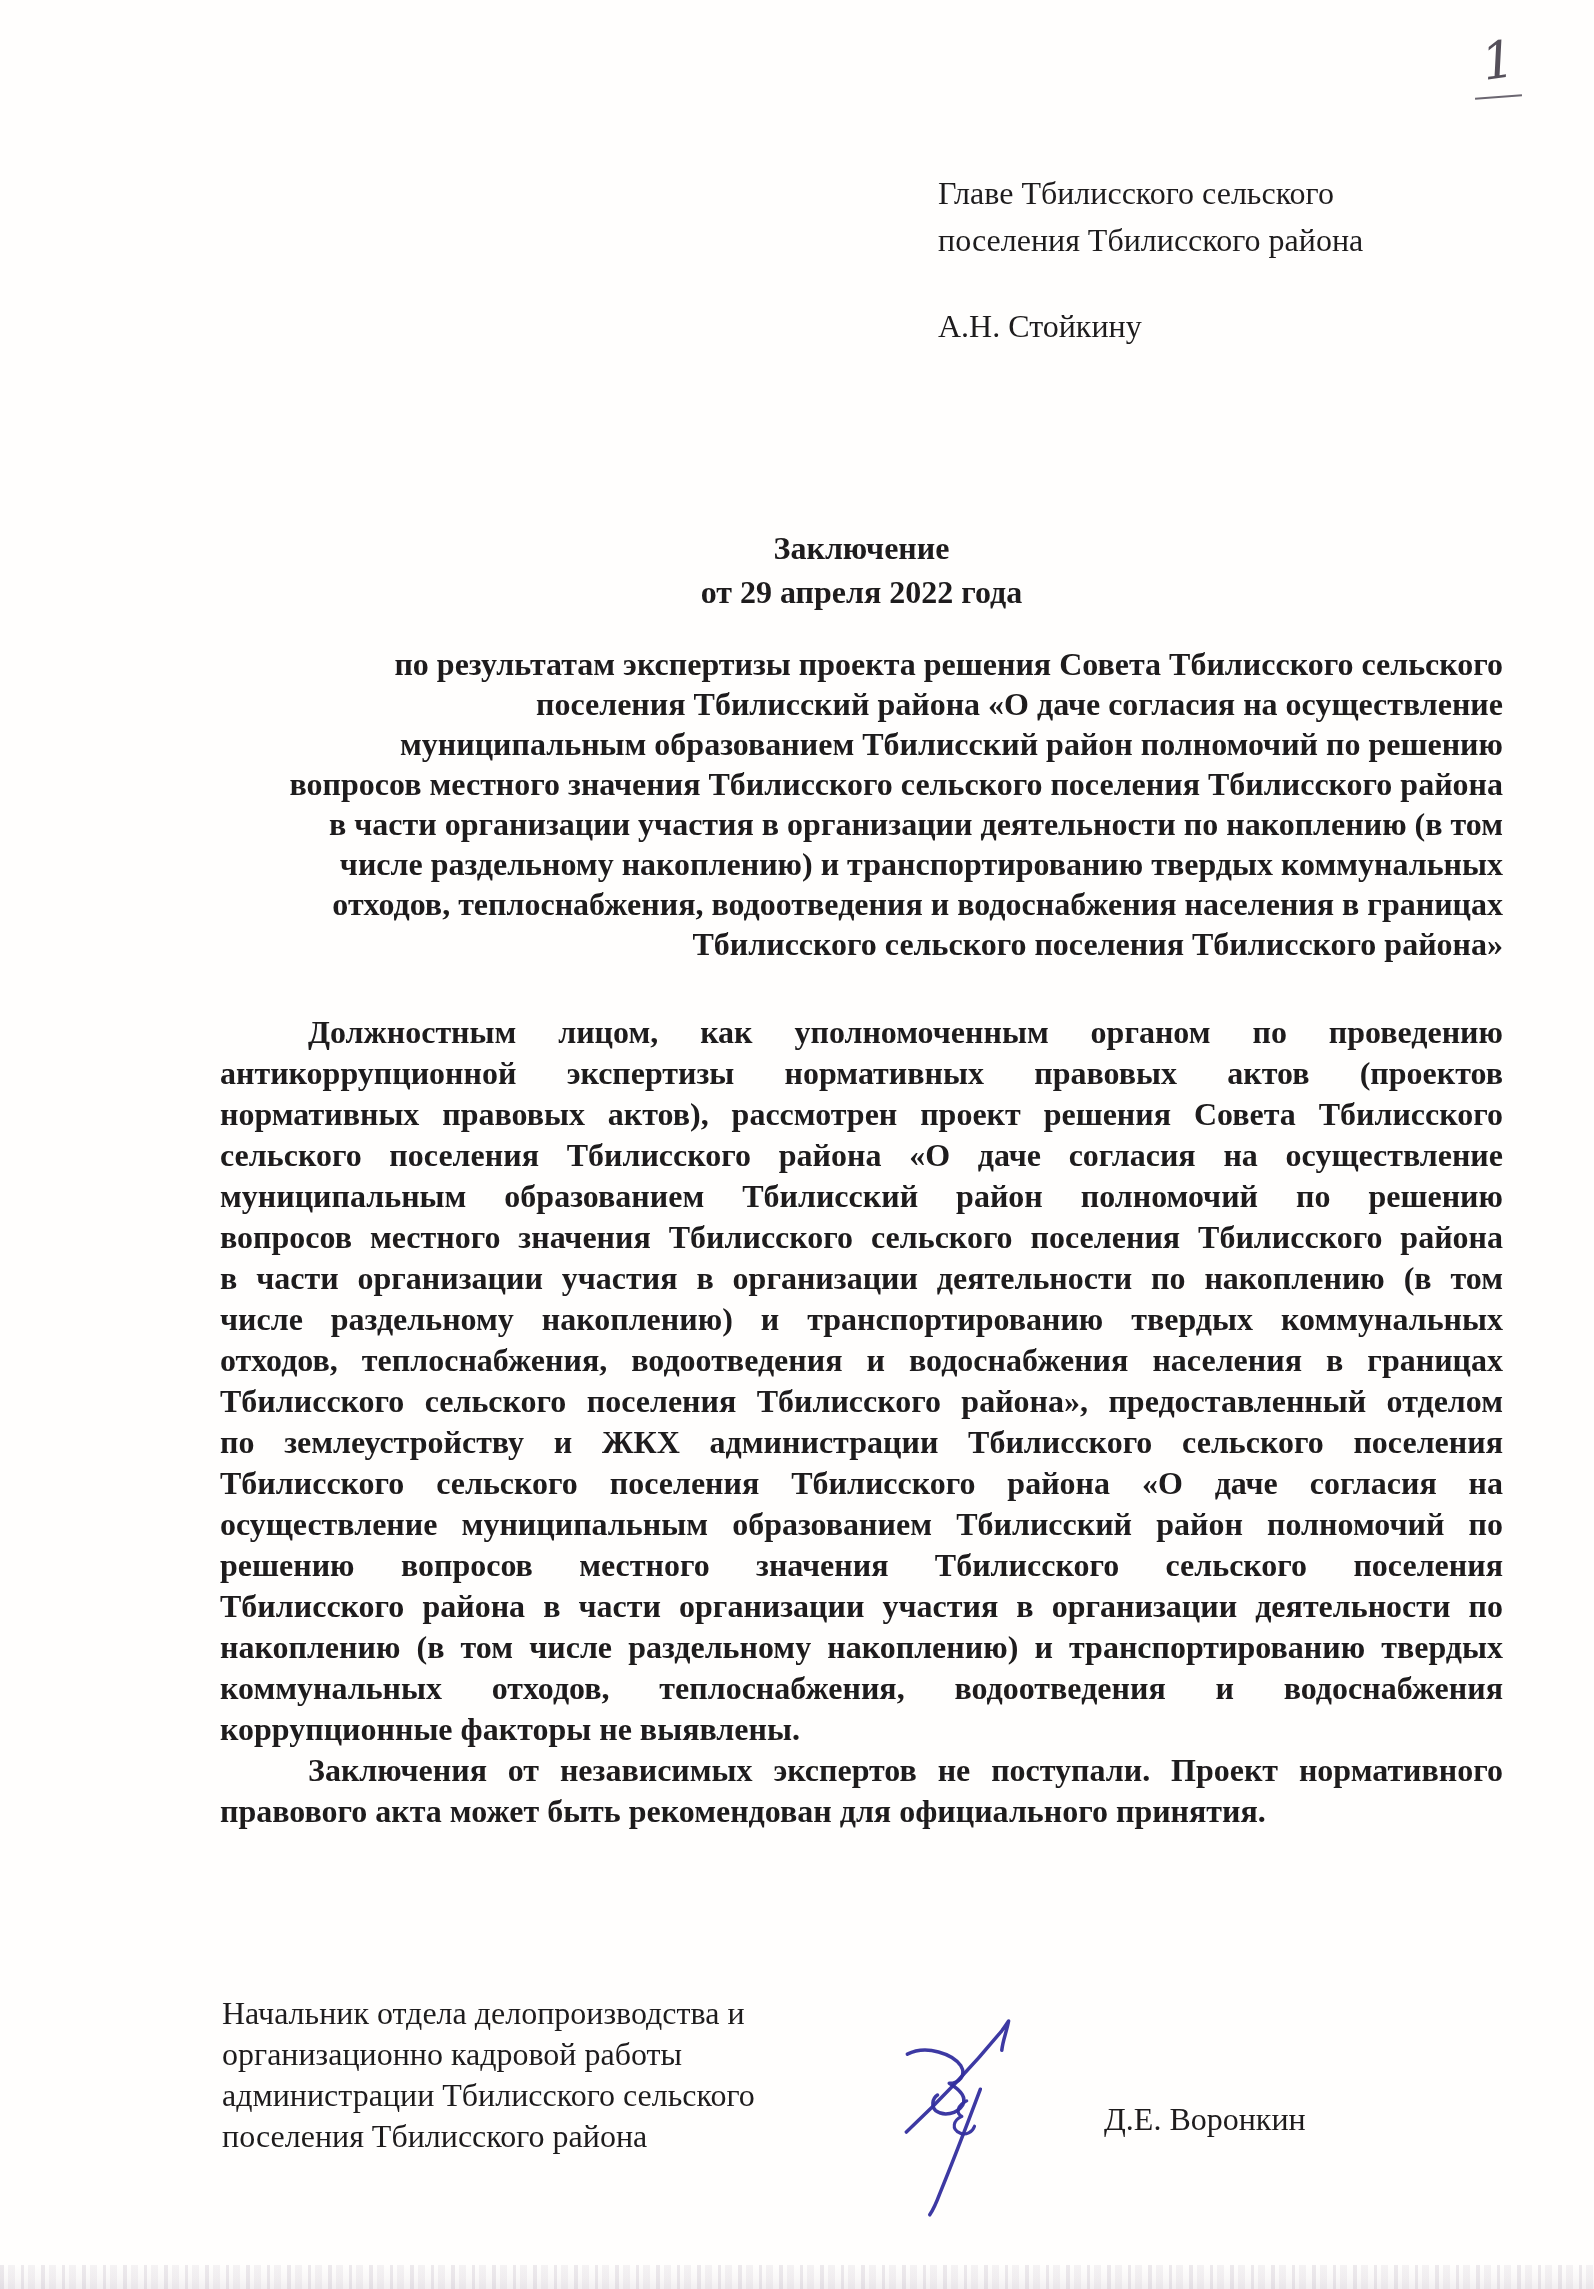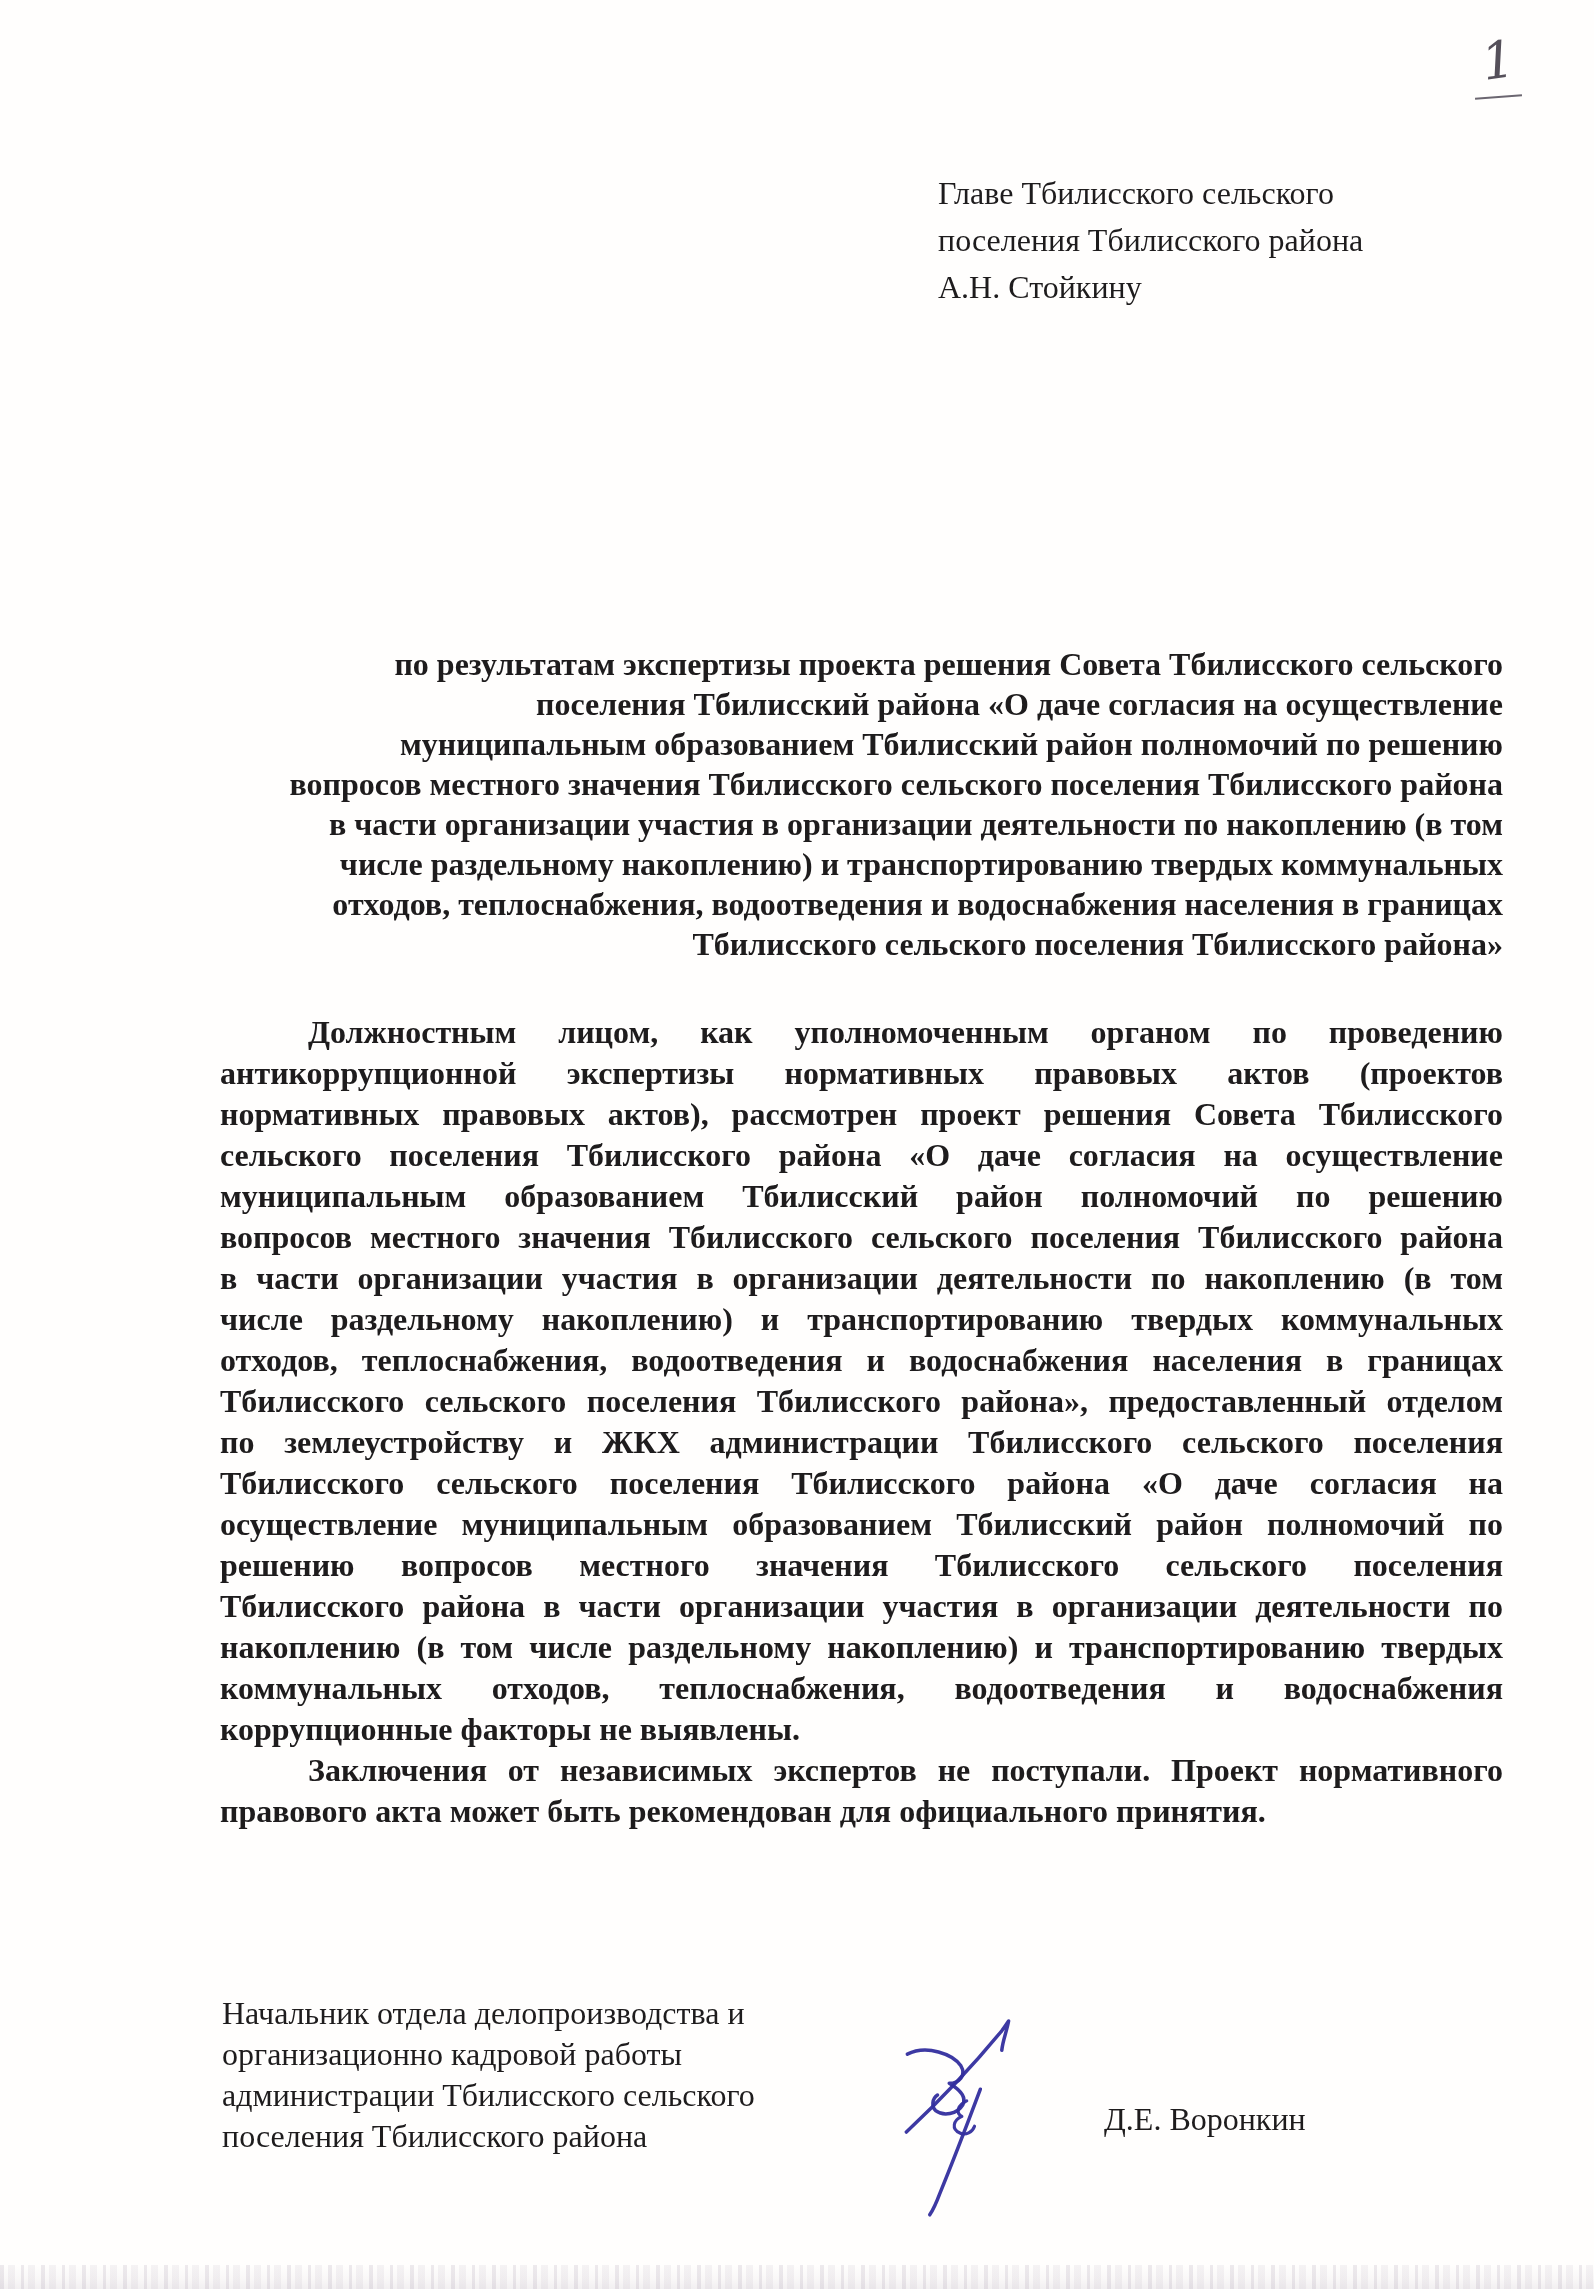--- a/index.html
+++ b/index.html
@@ -40,20 +40,21 @@
   }
   
   .addressee {
     position: absolute;
     left: 938px;
     top: 170px;
     font-size: 32px;
     line-height: 47px;
   }
   .recipient-name {
+    margin-top: 39px;
   }
   
   .title-block {
     position: absolute;
     left: 220px;
     top: 526px;
     width: 1283px;
     text-align: center;
     font-weight: bold;
     font-size: 32px;
@@ -139,20 +140,24 @@
 
   <div class="addressee">
     <div>
 
     <div>Главе Тбилисского сельского</div>
         <div>поселения Тбилисского района</div>
       </div>
     <div class="recipient-name">А.Н. Стойкину</div>
   </div>
 
+  <div class="title-block">
+    <div>Заключение</div>
+    <div>от 29 апреля 2022 года</div>
+  </div>
 
   <div class="subject">
 
   <div>по результатам экспертизы проекта решения Совета Тбилисского сельского</div>
       <div>поселения Тбилисский района «О даче согласия на осуществление</div>
       <div>муниципальным образованием Тбилисский район полномочий по решению</div>
       <div>вопросов местного значения Тбилисского сельского поселения Тбилисского района</div>
       <div>в части организации участия в организации деятельности по накоплению (в том</div>
       <div>числе раздельному накоплению) и транспортированию твердых коммунальных</div>
       <div>отходов, теплоснабжения, водоотведения и водоснабжения населения в границах</div>

